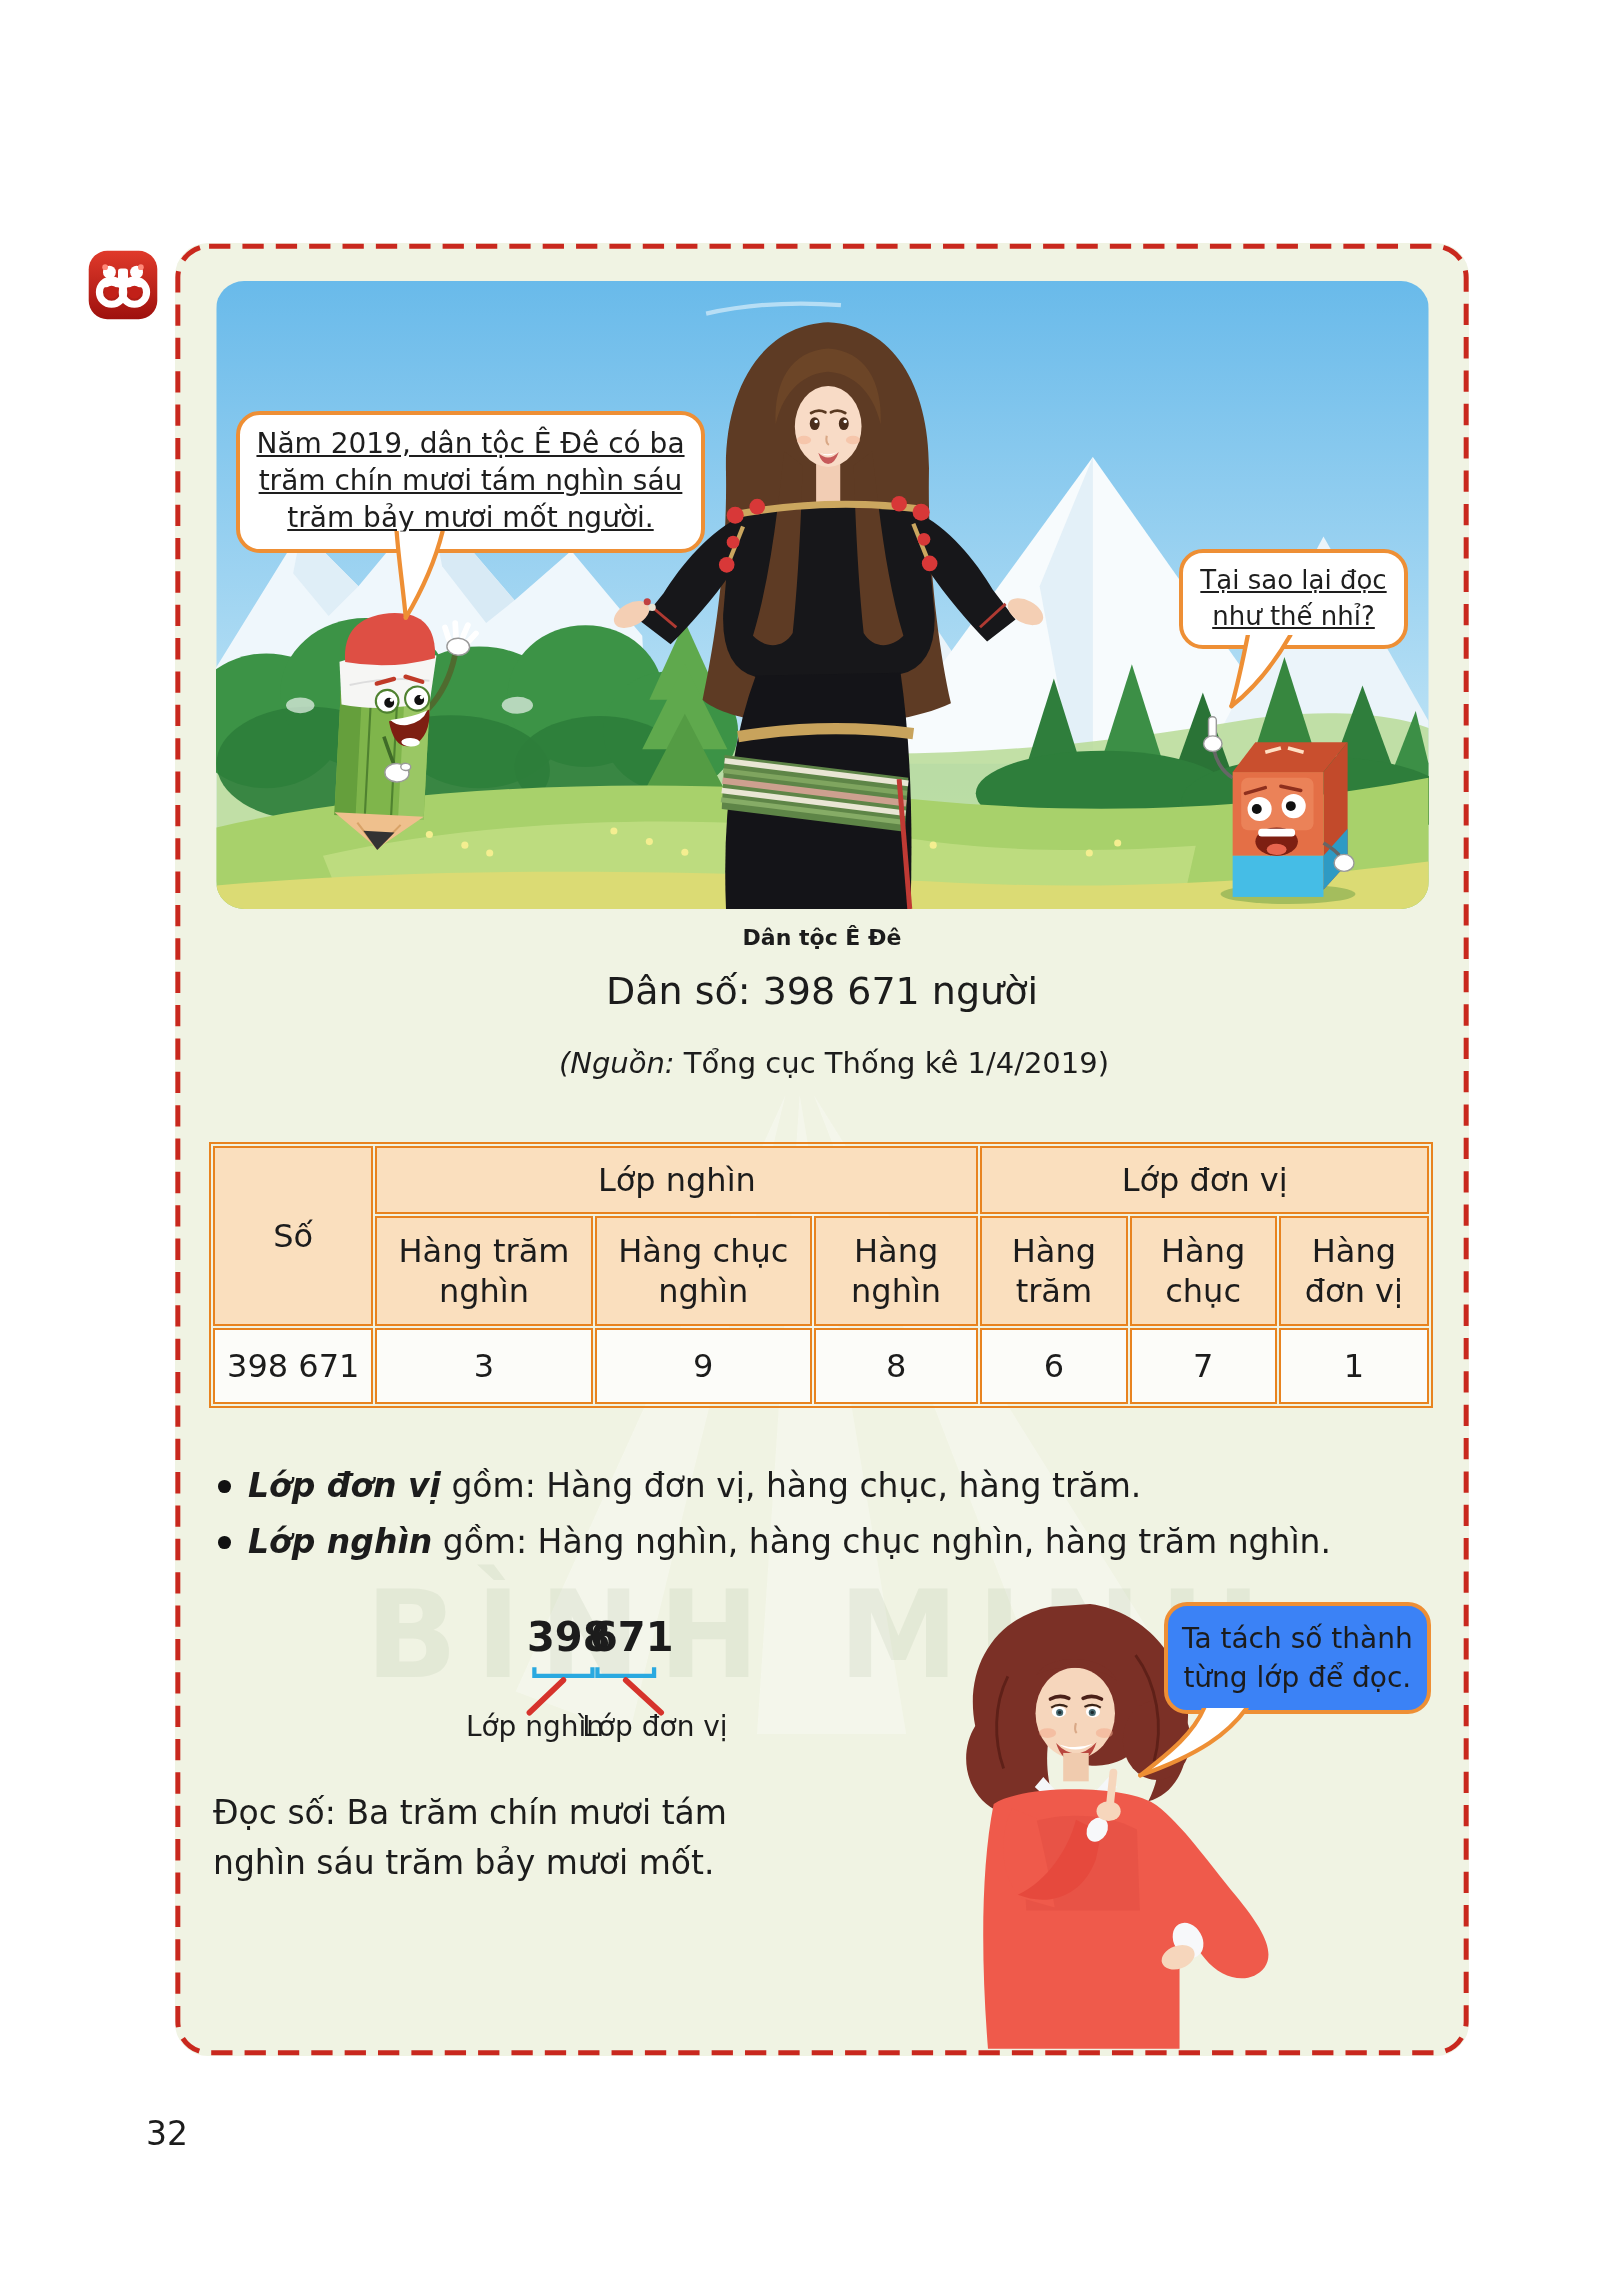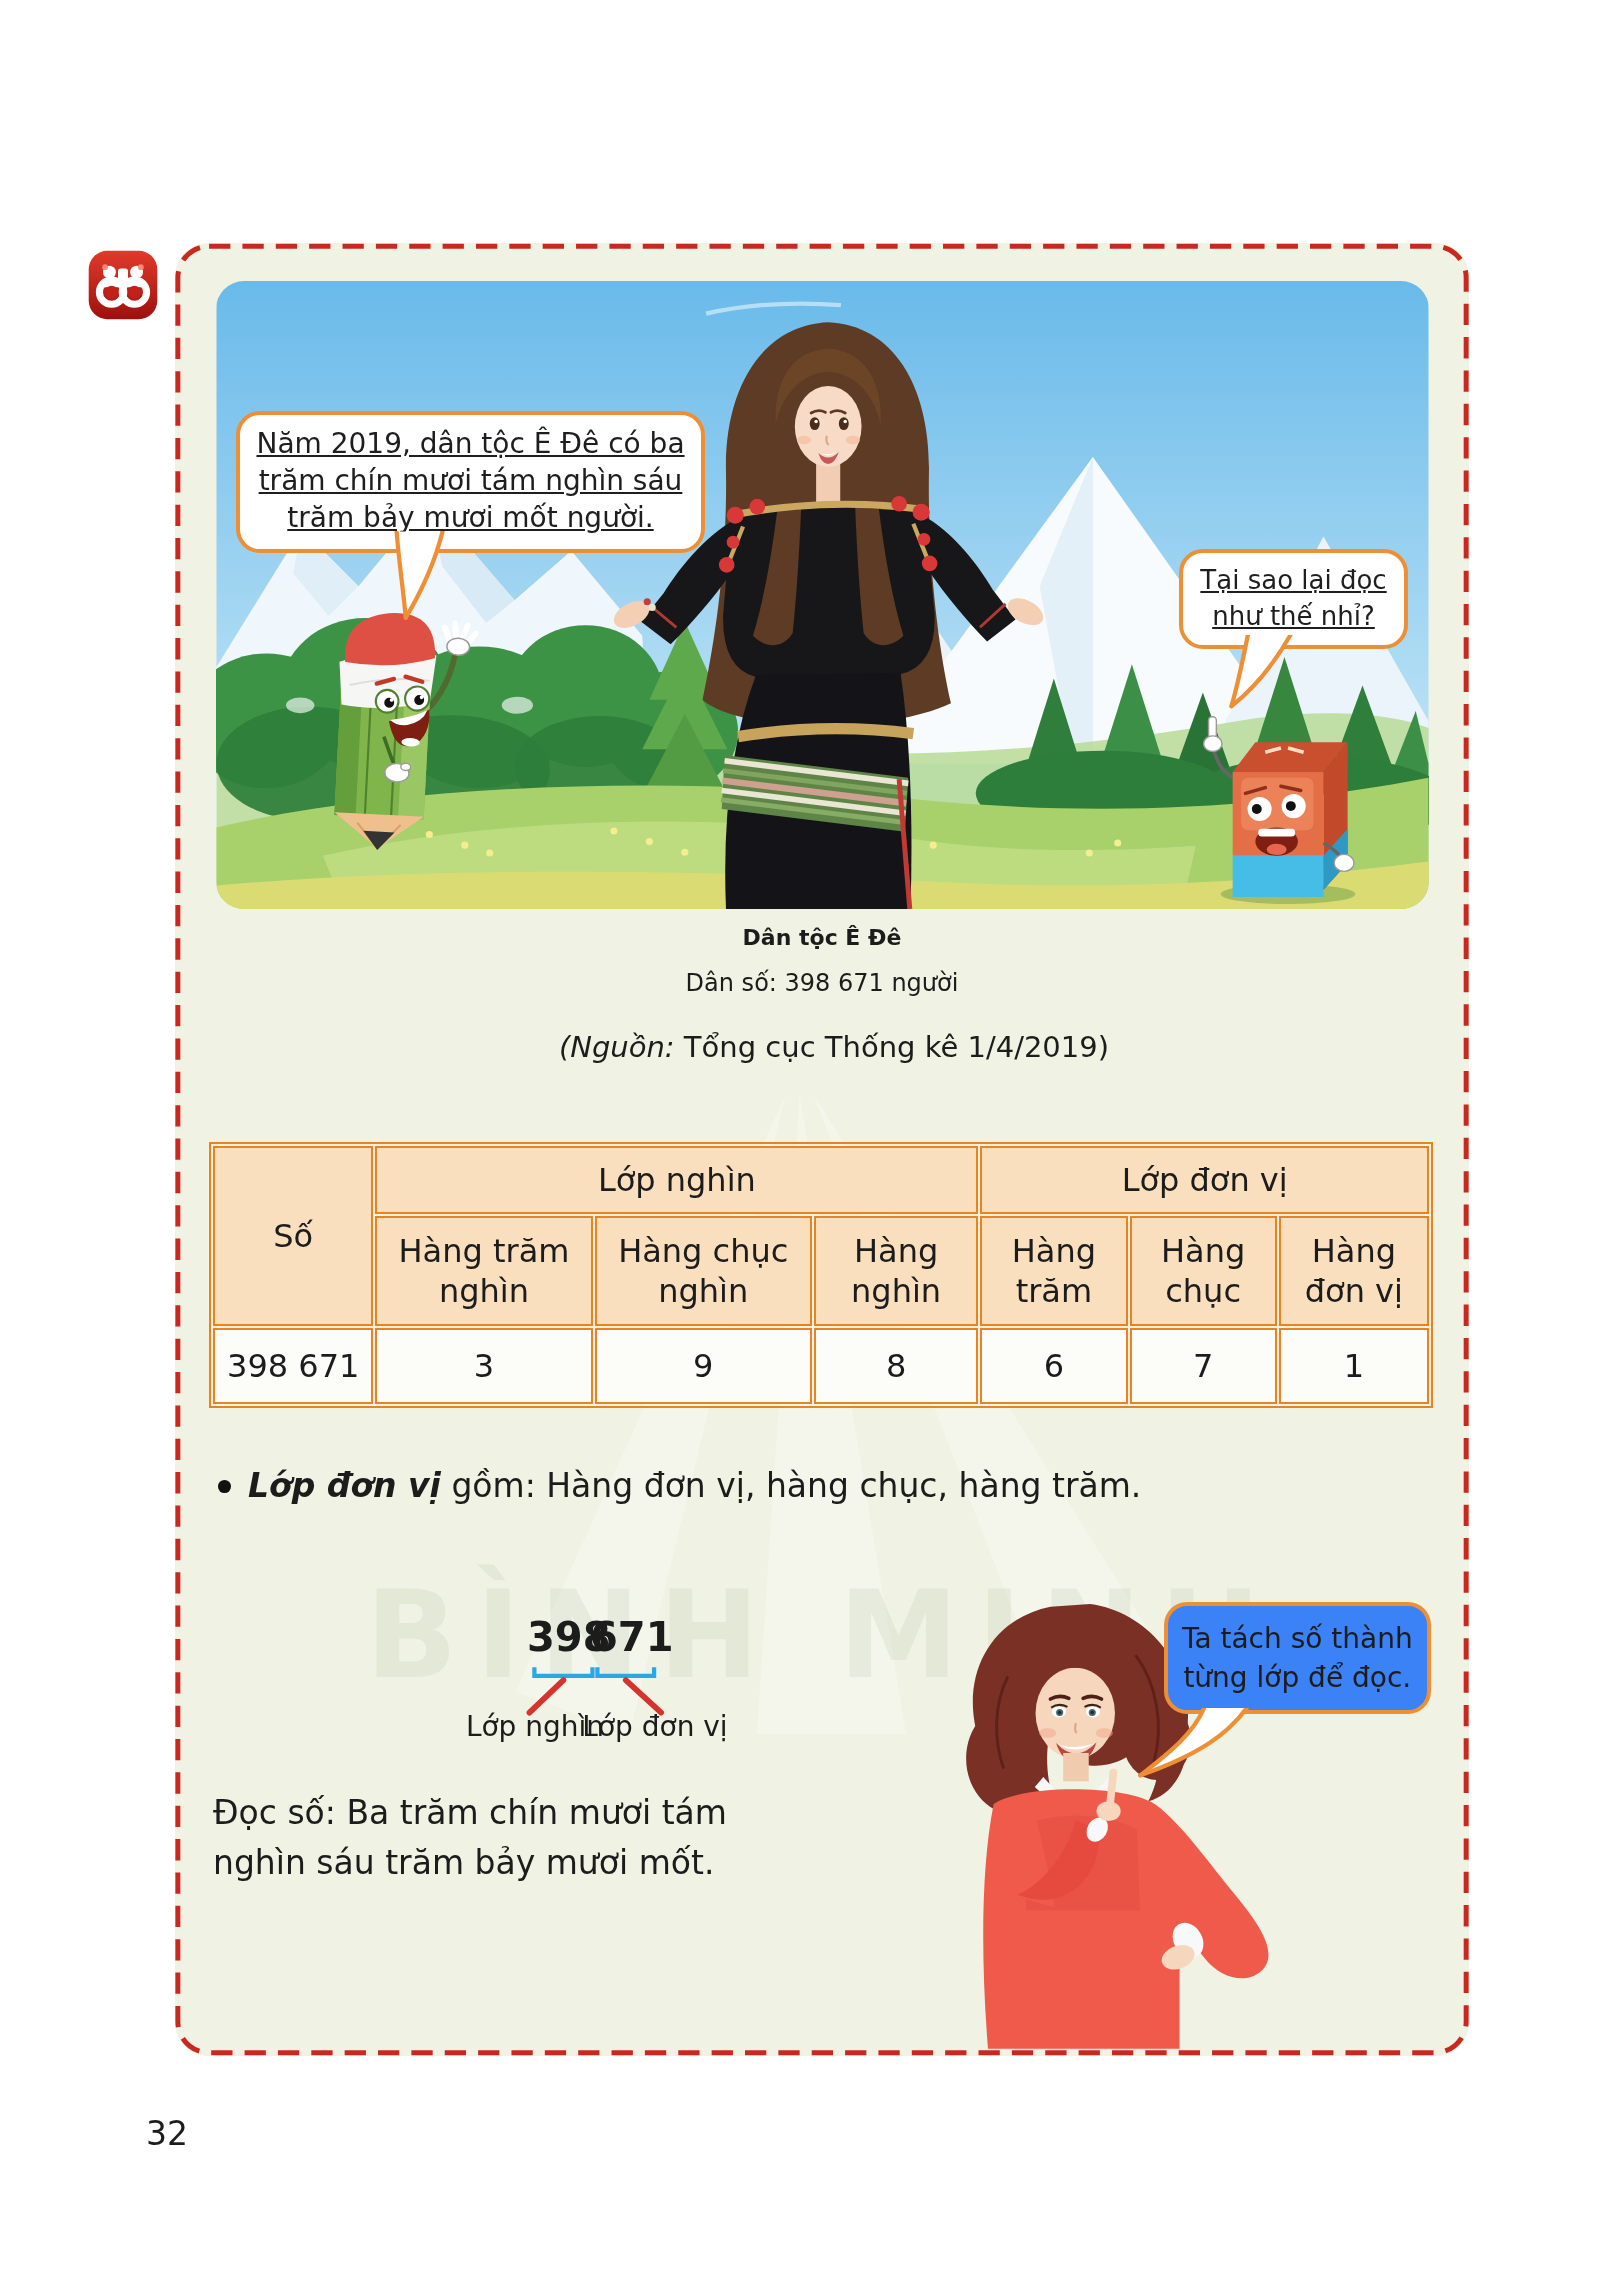--- a/index.html
+++ b/index.html
@@ -23,21 +23,21 @@
         text-align:center;color:#1e1e1e;z-index:5;text-decoration:underline;}
   .bubble span{display:block;}
   .tail{position:absolute;z-index:6;}
   .bubble-pencil{left:20px;top:130px;width:447px;padding:11.4px 7px;font-size:28px;line-height:1.32;}
   .tail-pencil{left:170px;top:250px;}
   .bubble-eraser{left:963px;top:268px;width:207px;padding:10px 7px;font-size:26px;line-height:1.38;}
   .tail-eraser{left:1007px;top:354px;}
   
   .caption{position:absolute;left:0;top:682px;width:1294px;text-align:center;z-index:3;}
   .cap-title{font-size:22px;font-weight:bold;margin-bottom:18.5px;}
-  .cap-pop{font-size:24px;margin-bottom:33px;}
+  .cap-pop{font-size:38px;margin-bottom:33px;}
   .cap-src{font-size:29px;}
   .cap-src i{margin-left:24px;}
   
   .table-wrap{position:absolute;left:34px;top:899px;width:1224px;z-index:3;
         border:2.8px solid #E8831F;box-sizing:border-box;}
   table.pv{border-collapse:separate;border-spacing:2.8px;width:100%;table-layout:fixed;}
   table.pv td{border:2.1px solid #E8831F;text-align:center;vertical-align:middle;
         font-size:32px;line-height:1.25;}
   td.hcell{background:#FADFBE;}
   td.grp{height:62px;font-size:33px;}
@@ -363,20 +363,23 @@
           <td class="dcell">1</td>
         </tr>
       </tbody>
         </table>
     </div>
 
     <div class="bullets">
       <div class="bullet-line">
         <span class="dot"></span><span class="bullet-lead">Lớp đơn vị</span><span> gồm: Hàng đơn vị, hàng chục, hàng trăm.</span>
       </div>
+      <div class="bullet-line">
+        <span class="dot"></span><span class="bullet-lead">Lớp nghìn</span><span> gồm: Hàng nghìn, hàng chục nghìn, hàng trăm nghìn.</span>
+      </div>
     </div>
 
     <div class="split">
       <span class="num num-thousands">398</span>
       <span class="num num-units">671</span>
       <svg width="398" height="170" viewBox="0 0 560 240">
         <path d="M193,88 L193,100 L275,100 L275,88" stroke="#2AA9E0" stroke-width="6" fill="none"></path>
         <path d="M282,88 L282,100 L362,100 L362,88" stroke="#2AA9E0" stroke-width="6" fill="none"></path>
         <path d="M234,106 L186,152" stroke="#D6332C" stroke-width="8" stroke-linecap="round"></path>
         <path d="M322,106 L372,152" stroke="#D6332C" stroke-width="8" stroke-linecap="round"></path>

